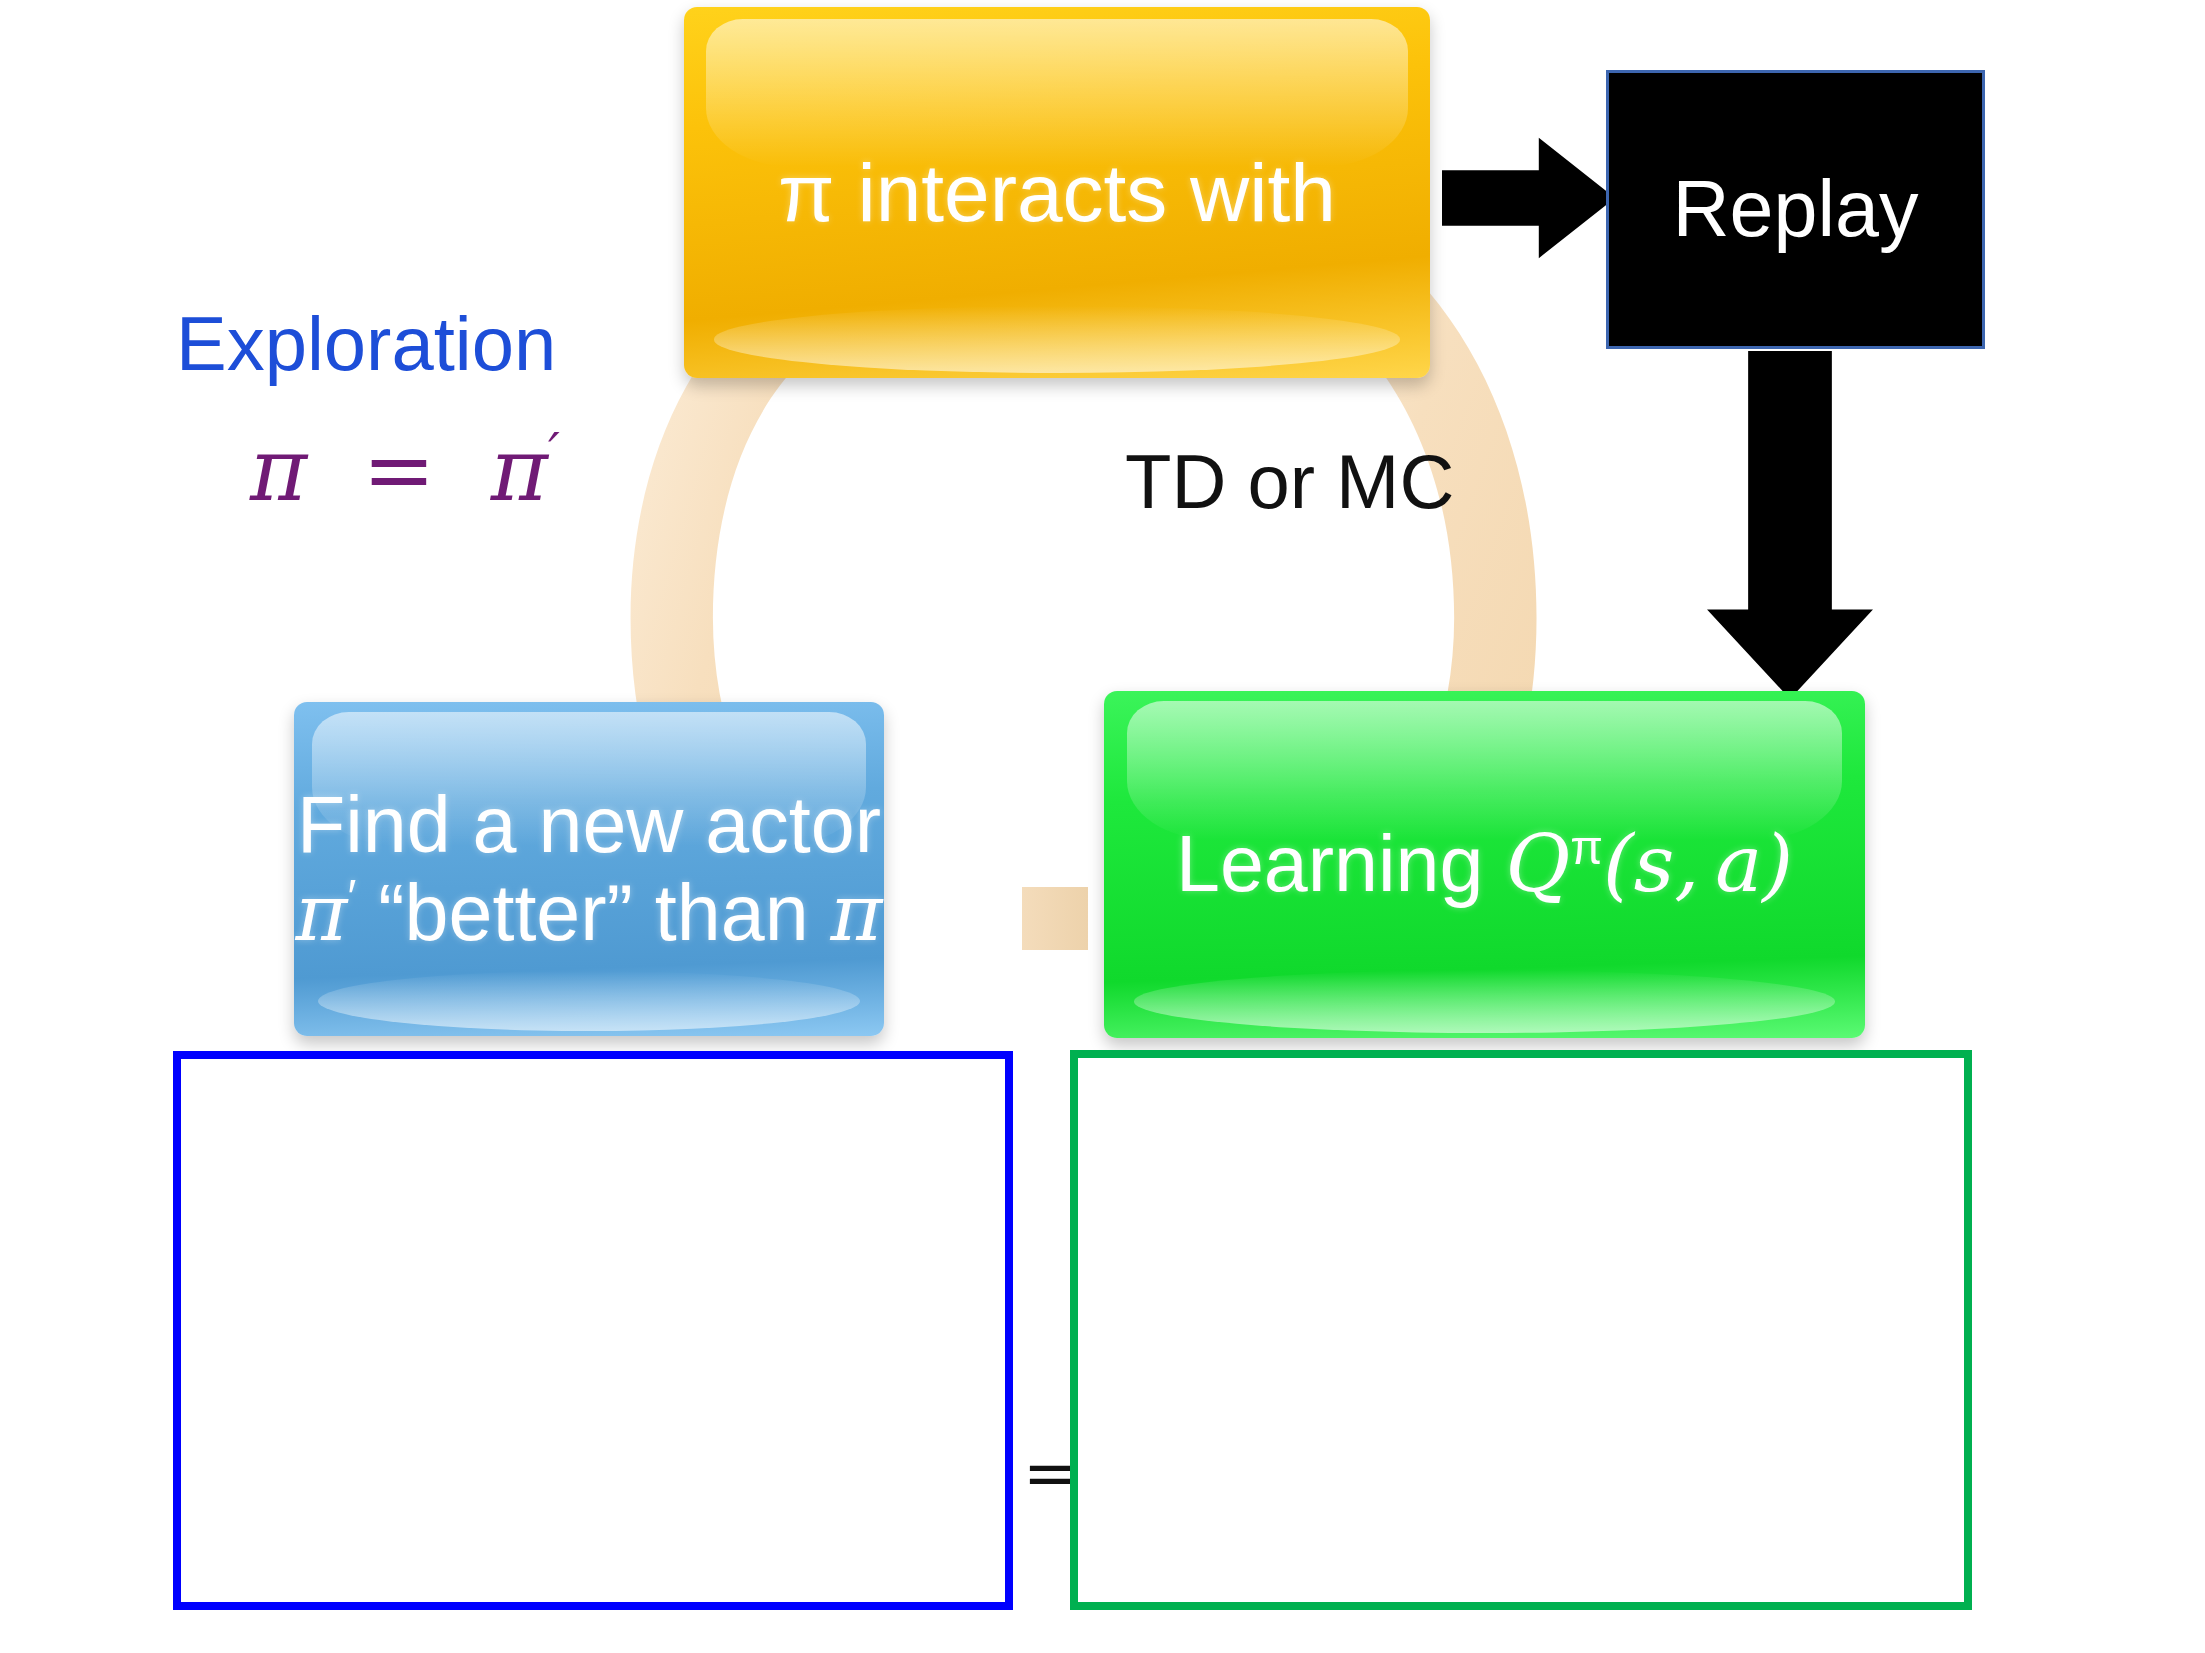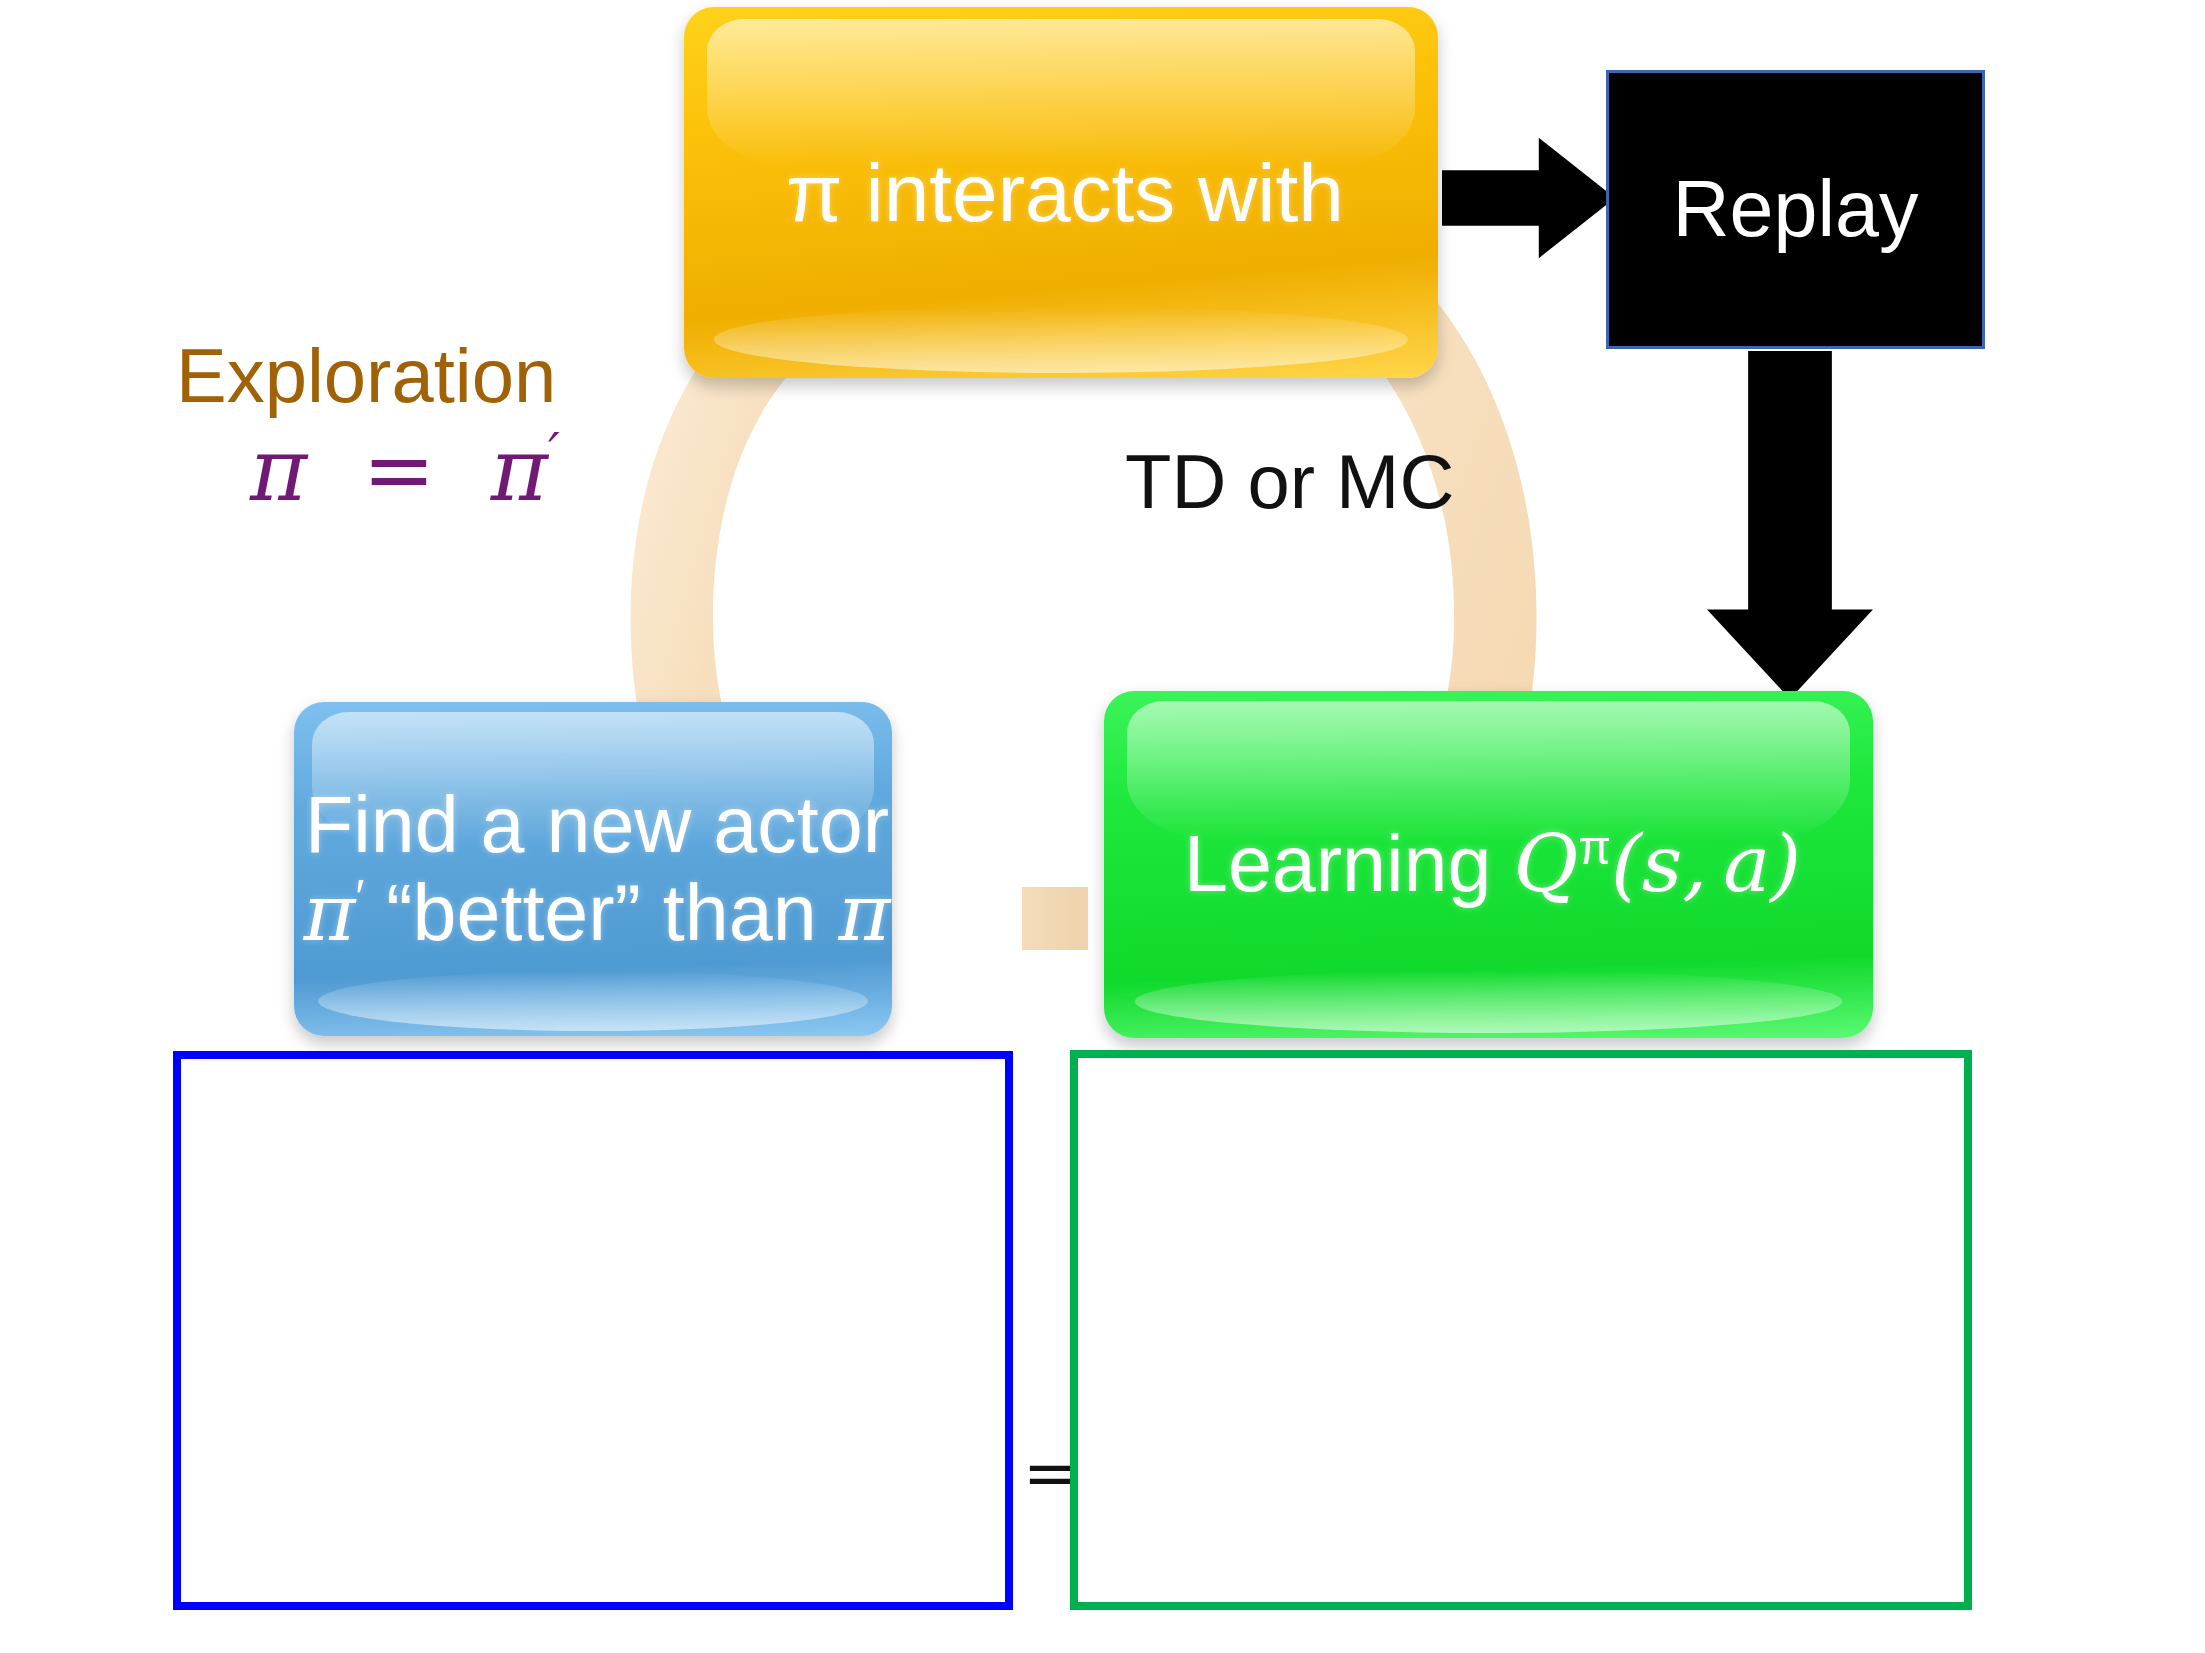--- a/index.html
+++ b/index.html
@@ -1,23 +1,23 @@
 <!DOCTYPE html>
 <html style="font-size:11.8px"><head>
 <meta charset="utf-8">
 <style>
   html,body{margin:0;padding:0;background:#fff;}
   body{width:2205px;height:1654px;position:relative;overflow:hidden;
        font-family:"Liberation Sans",sans-serif;}
   .stage{position:absolute;left:0;top:0;width:2205px;height:1654px;}
 
   
-  .rbox{position:absolute;border-radius:30px;display:flex;align-items:center;
+  .rbox{position:absolute;border-radius:13px;display:flex;align-items:center;
         justify-content:center;text-align:center;color:#fff;
-        box-shadow:0 7.4px 16px rgba(0,0,0,.22);padding-left:8px;}
+        box-shadow:0 7.4px 16px rgba(0,0,0,.22);}
   .rbox .inner{position:relative;z-index:3;line-height:1.12;
         text-shadow:0 0 7.4px rgba(255,255,255,.35);}
   .rbox::before{content:"";position:absolute;left:3%;top:3%;width:94%;height:40%;
         border-radius:37px 37px 88px 88px/32px 32px 59px 59px;
         background:linear-gradient(180deg,rgba(255,255,255,.55),rgba(255,255,255,0));
         z-index:2;pointer-events:none;}
   .rbox::after{content:"";position:absolute;left:4%;bottom:1.5%;width:92%;height:18%;
         border-radius:50%;background:linear-gradient(0deg,rgba(255,255,255,.55),rgba(255,255,255,0));
         z-index:2;pointer-events:none;}
 
@@ -37,21 +37,21 @@
   #box-critic .inner{font-size:79px;}
 
   
   #box-replay{position:absolute;left:1606px;top:70px;width:379px;height:279px;
       background:#000000;border:3.7px solid #3d66b0;color:#fff;display:flex;
       align-items:center;justify-content:center;text-align:center;
       font-size:79px;line-height:1.2;box-sizing:border-box;}
 
   
   .lbl{position:absolute;white-space:nowrap;}
-  #lbl-exploration{left:176px;top:300px;font-size:76px;color:#a16207;margin-top:32px;}
+  #lbl-exploration{left:176px;top:300px;font-size:76px;color:#1d4ed8;}
   #lbl-pi-eq{left:250px;top:419px;font-size:87px;color:#701a75;
       font-family:"DejaVu Serif",serif;font-style:italic;}
   #lbl-tdmc{left:1125px;top:438px;font-size:76px;color:#111;}
 
   
   .arrow{position:absolute;}
 
   
   #ring-arrow{position:absolute;left:507px;top:147px;width:1081px;height:912px;
       pointer-events:none;}

